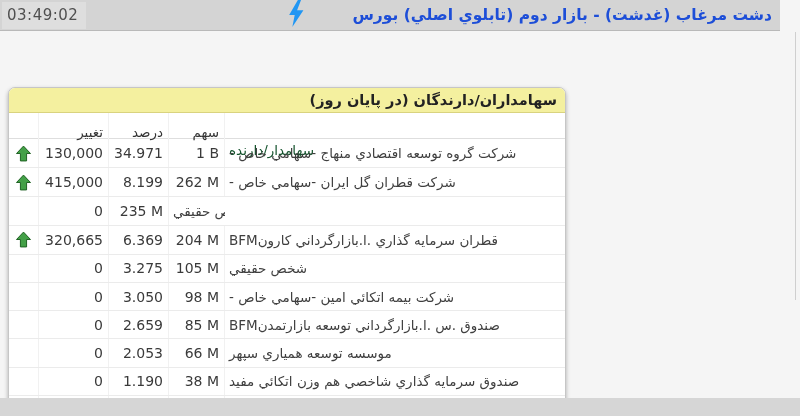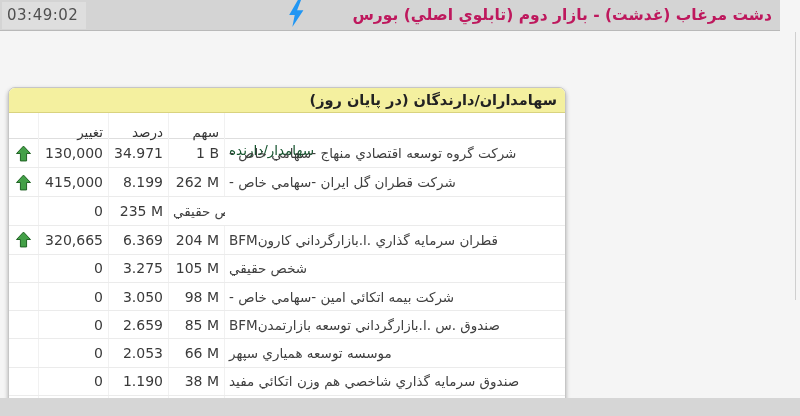--- a/index.html
+++ b/index.html
@@ -20,21 +20,21 @@
     background:#dedede; display:flex; align-items:center;
     font-size:15px; color:#4f4f4f; letter-spacing:0.5px;
   }
   .title-wrap {
     display:flex; align-items:center; gap:7px; padding-right:8px;
     direction:ltr;
   }
   .bolt { width:19px; height:27px; margin-top:-3px; }
   .app-title {
     direction:rtl; unicode-bidi:isolate;
-    font-size:15.5px; font-weight:bold; color:#be185d;margin-left:40px;
+    font-size:15.5px; font-weight:bold; color:#1d4ed8;margin-left:40px;
   }
   
   .content {
     position:absolute; left:0; top:32px; width:796px; height:268px;
     background:#f5f5f5; border-right:1px solid #cfcfcf;
   }
   .bottom-strip {
     position:absolute; left:0; top:398px; width:800px; height:18px;
     background:#d6d6d6;
   }

